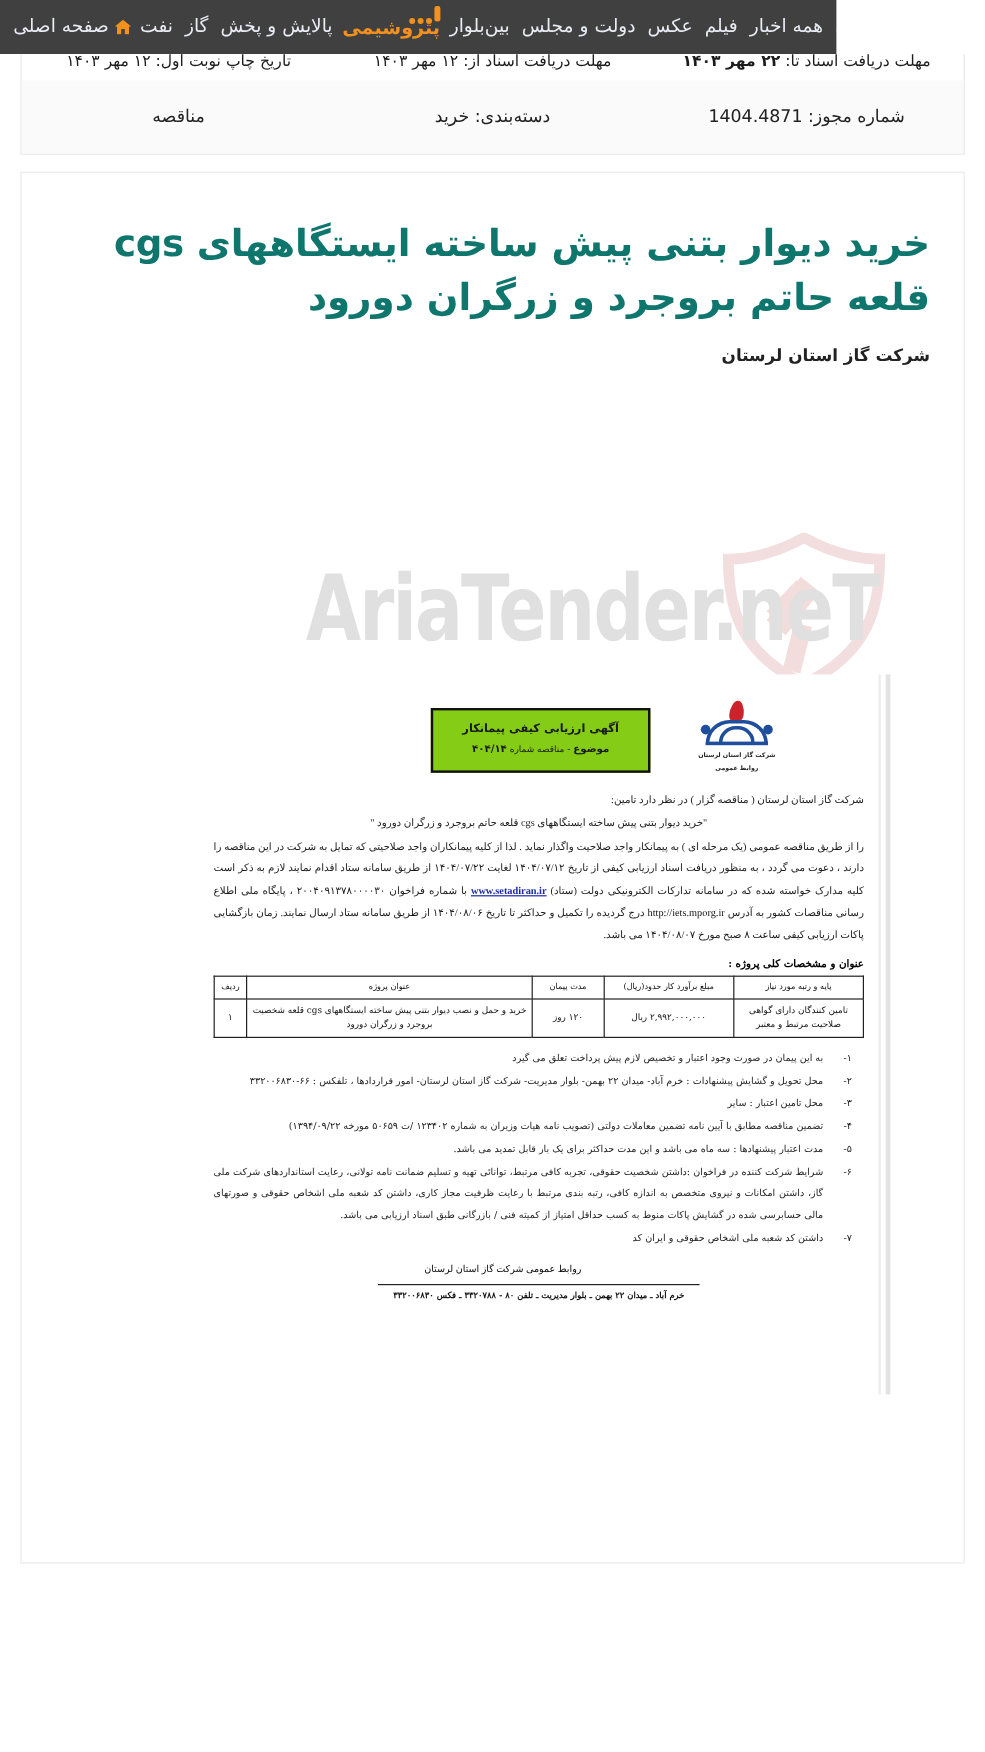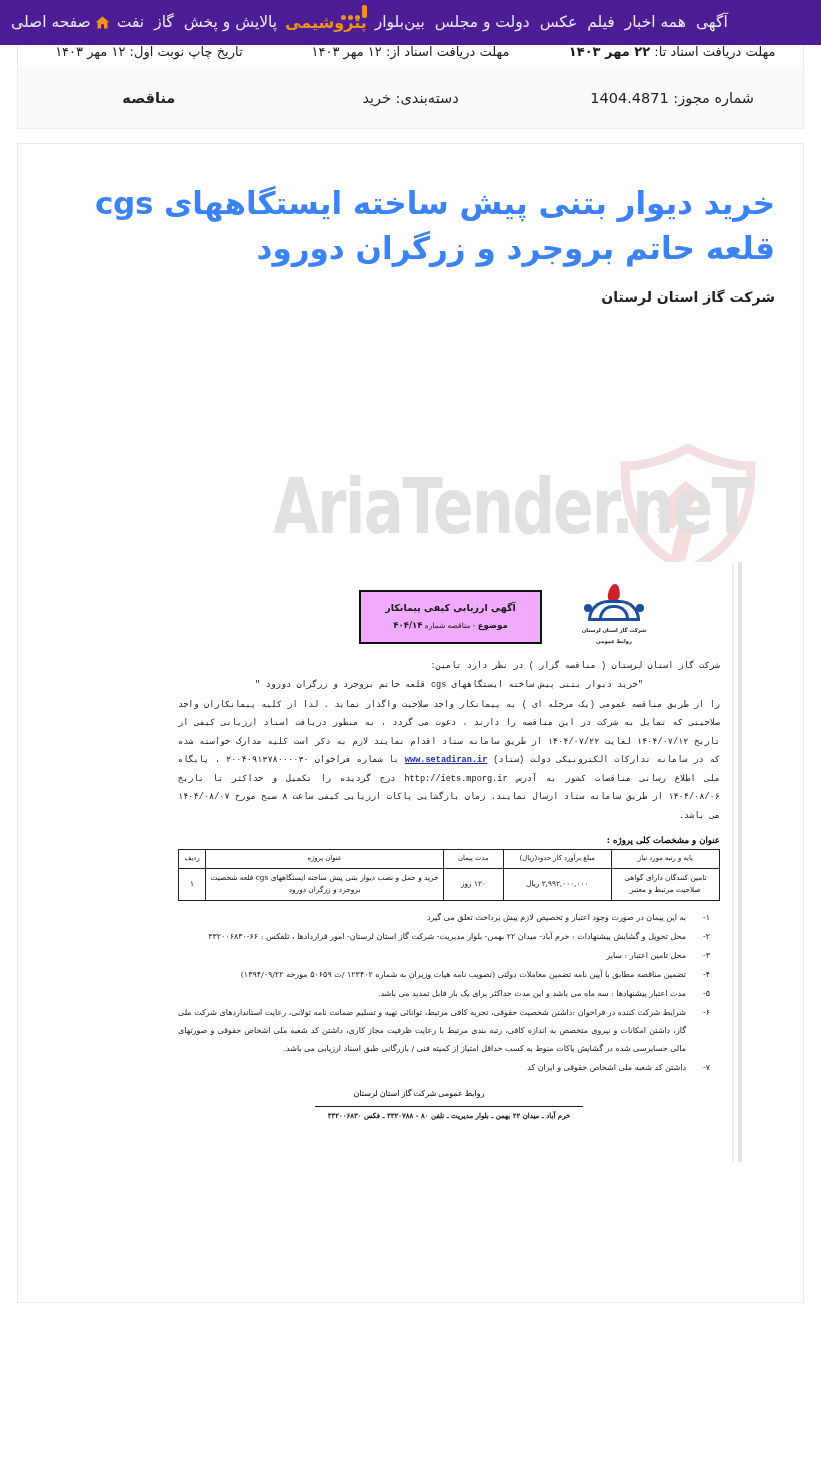--- a/index.html
+++ b/index.html
@@ -7,22 +7,22 @@
   html, body {
     margin: 0; padding: 0;
     background: #ffffff;
     font-family: "DejaVu Sans", "Liberation Sans", sans-serif;
   }
   body { width: 821px; height: 1460px; position: relative; overflow: hidden; }
 
   
   .navbar {
     position: absolute; top: 0; left: 0;
-    width: 821px; height: 45px;
-    background: #4c1d95;
+    width: 697px; height: 45px;
+    background: #404040;
     display: flex; flex-direction: row-reverse;
     align-items: center;
     justify-content: flex-start;
     padding: 0 6px;
     white-space: nowrap;
     overflow: hidden;
   }
   .nav-item {
     color: #e9ecf4;
     font-size: 15.5px;
@@ -100,53 +100,53 @@
     border-top: none;
     display: flex; flex-direction: row;
     align-items: center;
   }
   .info-cell {
     flex: 1 1 0;
     text-align: center;
     font-size: 14.5px;
     color: #222;
   }
-  .info-cell.strong { font-weight: bold; text-align: center; }
+  .info-cell.strong { font-weight: normal; text-align: center; }
 
   
   .article-card {
     position: absolute;
     top: 143px; left: 17px;
     width: 787px;
     height: 1160px;
     background: #ffffff;
     border: 1px solid #eaeaea;
     overflow: hidden;
   }
   .article-title {
     margin: 37px 28px 0 28px;
     font-size: 31px;
     font-weight: bold;
     line-height: 1.45;
-    color: #3b82f6;
+    color: #0f766e;
     text-align: right;
     letter-spacing: -0.3px;
   }
   .article-sub {
     margin: 18px 28px 0 28px;
     font-size: 14px;
     font-weight: bold;
     color: #222;
     text-align: right;
   }
 
   
   .watermark {
     position: absolute;
-    top: 300px; left: 105px;
+    top: 300px; left: 87px;
     width: 640px; height: 130px;
     pointer-events: none;
     z-index: 1;
   }
   .wm-text {
     position: absolute;
     left: 150px; top: 18px;
     font-size: 76px;
     font-weight: bold;
     color: #e0e0e0;
@@ -234,21 +234,21 @@
     line-height: 1.5;
     margin-top: 3px;
     font-weight: bold;
   }
 
   .scan-box {
     position: absolute;
     top: 28px; right: 200px;
     width: 183px; height: 54px;
     border: 2px solid #111;
-    background: #f0abfc;
+    background: #84cc16;
     text-align: center;
     padding-top: 10px;
   }
   .scan-box .l1 {
     font-size: 9.5px; font-weight: bold; color: #1a1a1a;
     letter-spacing: 1.2px;
   }
   .scan-box .l2 {
     font-size: 8.5px; font-weight: bold; color: #1a1a1a;
     margin-top: 7px;
@@ -258,21 +258,21 @@
   .scan-body {
     padding: 0 22px 0 26px;
     text-align: justify;
     direction: rtl;
   }
   .scan-p {
     font-size: 8.6px;
     color: #1a1a1a;
     line-height: 2.15;
     margin: 0 0 1px 0;
-    font-family: Liberation Mono, monospace;
+    font-family: Liberation Serif, serif;
   }
   .scan-p.center { text-align: center; }
   .scan-p.right { text-align: right; }
   .lnk { color: #1a2aa8; text-decoration: underline; font-weight: bold; }
   .lnk2 { color: #111; }
 
   .scan-table-label {
     font-size: 8.6px; margin: 10px 0 4px 0; text-align: right;
     font-family: "DejaVu Serif", serif;
     font-weight: bold;

